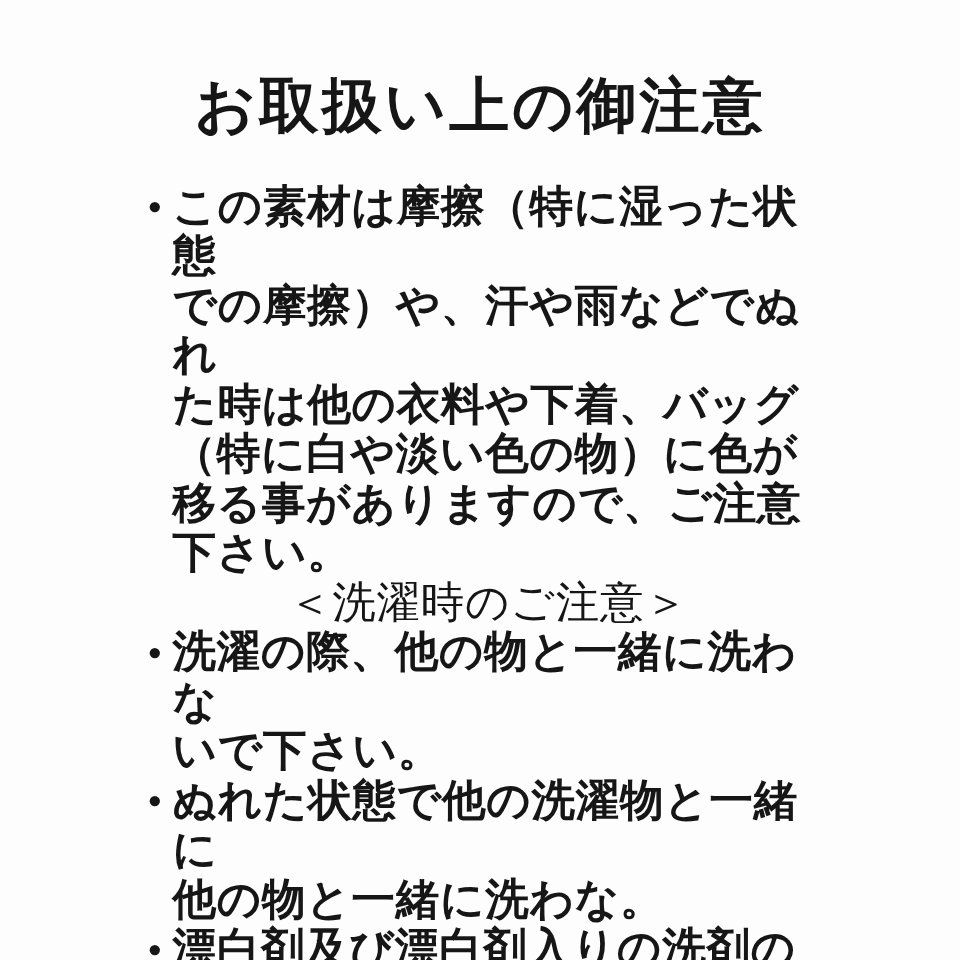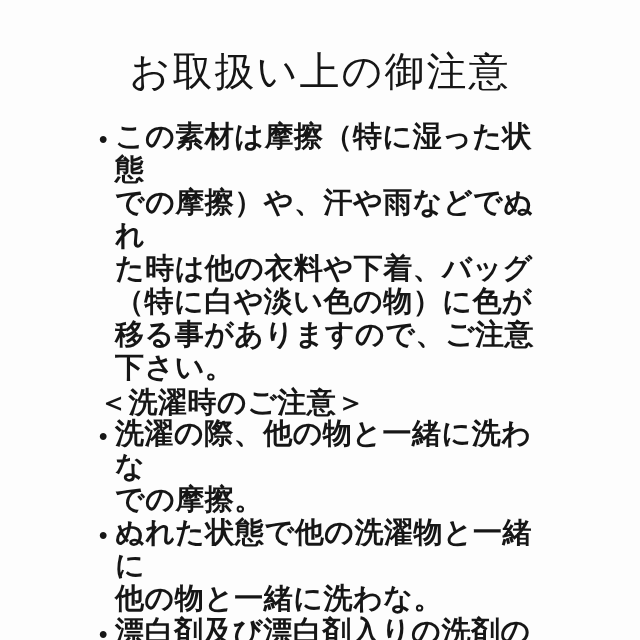--- a/index.html
+++ b/index.html
@@ -18,21 +18,21 @@
     height: 640px;
     font-family: "Liberation Sans", sans-serif;
     color: #161616;
     background: #fdfdfd;
   }
   .title {
     padding-top: 48px;
     text-align: center;
     font-size: 40px;
     line-height: 46px;
-    font-weight: normal;
+    font-weight: bold;
     letter-spacing: 2px;
   }
   .content {
     margin: 28px 88px 0 99px; 
     font-size: 29px;
     line-height: 33px;
     font-weight: bold;
     letter-spacing: 0.5px;
   }
   .bullet-item {
@@ -41,24 +41,24 @@
   }
   .bullet-glyph {
     flex: 0 0 16px;
     width: 16px;
     font-size: 24px;
     line-height: 33px;
   }
   .bullet-text {
     white-space: pre-line;
     flex: 1 1 auto;
-    font-family: Liberation Mono, monospace;
   }
   .section-heading {
-    font-weight: bold;
+    text-align: center;
+    font-weight: normal;
   }
 </style>
 </head>
 <body>
 
 <div class="page">
 
   <div class="title">お取扱い上の御注意</div>
 
   <div class="content">
@@ -71,21 +71,21 @@
 （特に白や淡い色の物）に色が
 移る事がありますので、ご注意
 下さい。</span>
     </div>
 
     <div class="section-heading">＜洗濯時のご注意＞</div>
 
     <div class="bullet-item">
       <span class="bullet-glyph">•</span>
       <span class="bullet-text">洗濯の際、他の物と一緒に洗わな
-での摩擦。</span>
+いで下さい。</span>
     </div>
 
     <div class="bullet-item">
       <span class="bullet-glyph">•</span>
       <span class="bullet-text">ぬれた状態で他の洗濯物と一緒に
 他の物と一緒に洗わな。</span>
     </div>
 
     <div class="bullet-item">
       <span class="bullet-glyph">•</span>

